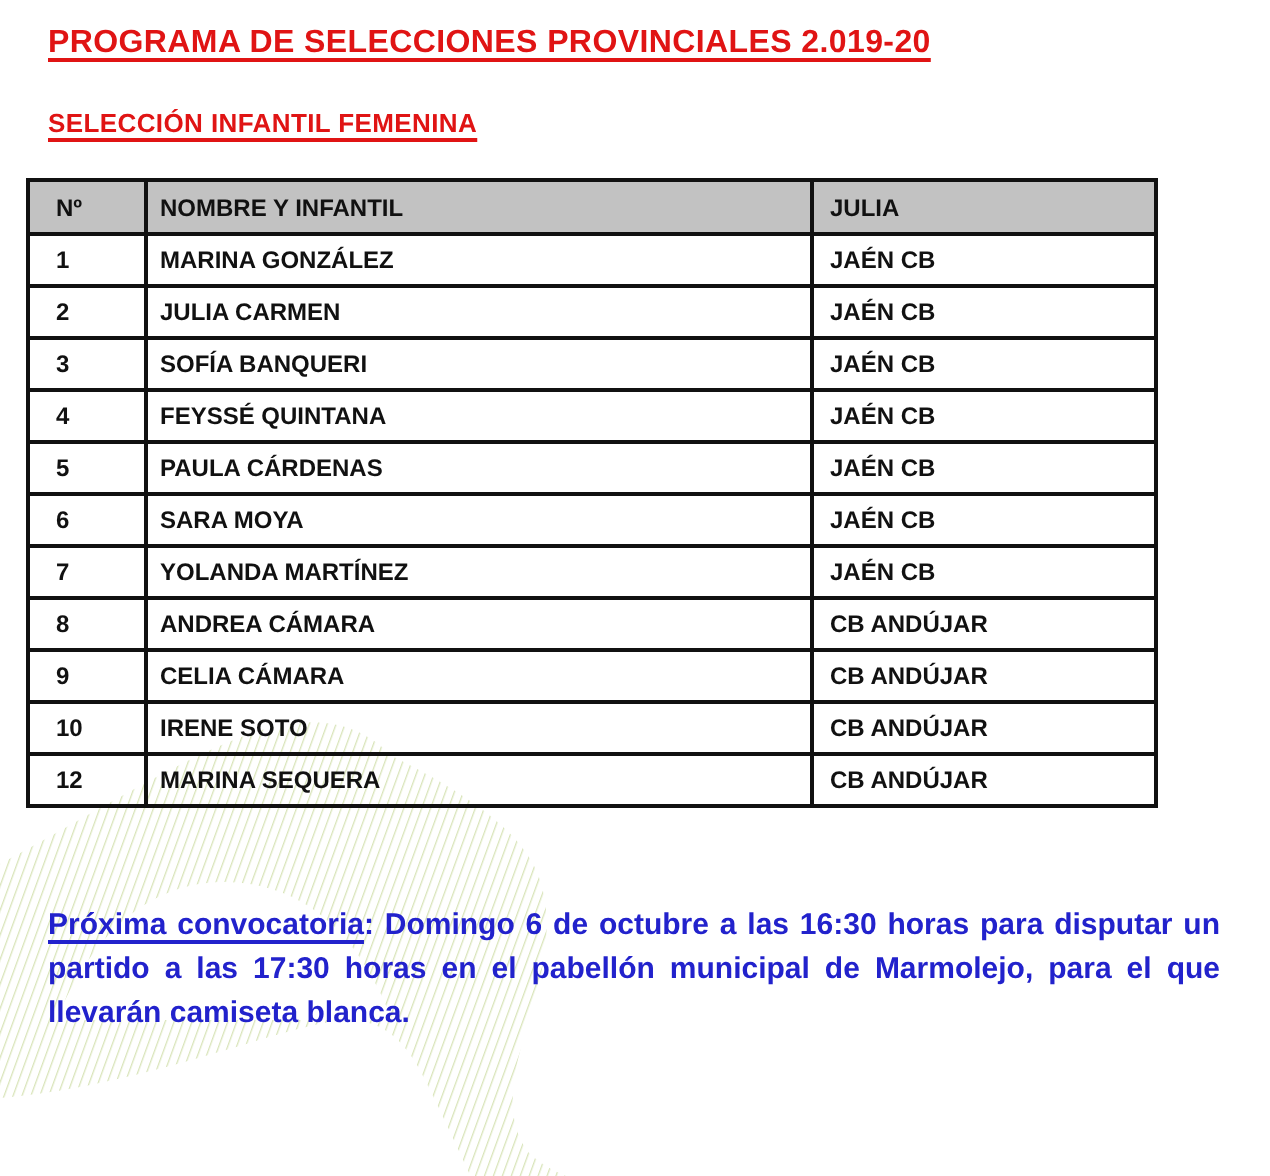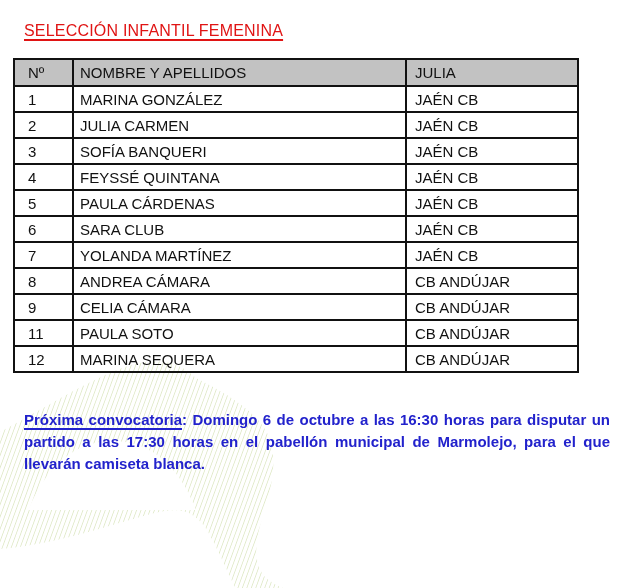--- a/index.html
+++ b/index.html
@@ -25,56 +25,56 @@
     font-size:16px;font-weight:bold;line-height:19px;
     color:var(--red);
     text-decoration:underline;
     text-decoration-thickness:2px;
     text-underline-offset:3px;
     letter-spacing:0.2px;
     white-space:nowrap;
   }
   h2.subtitle{
     margin:21px 0 0 24px;
-    font-size:16px;font-weight:normal;line-height:19px;
+    font-size:13px;font-weight:bold;line-height:19px;
     color:var(--red);
     text-decoration:underline;
     text-decoration-thickness:2px;
     text-underline-offset:3px;
     letter-spacing:0.2px;
     white-space:nowrap;
   }
 
   table.roster{
     border-collapse:collapse;
     margin:18px 0 0 13px;
     width:564px;
     table-layout:fixed;
   }
   table.roster th, table.roster td{
     border:2px solid var(--ink);
-    font-size:15px;font-weight:normal;color:var(--ink);
+    font-size:12px;font-weight:bold;color:var(--ink);
     white-space:nowrap;overflow:hidden;
     background:transparent;
   }
   table.roster th{
     background:var(--gray);
     height:23px;
     text-align:left;vertical-align:middle;
   }
   table.roster td{
     height:22px;
     vertical-align:middle;
   }
   .c-num{padding-left:13px;}
   .c-name{padding-left:6px;}
   .c-club{padding-left:8px;}
 
   p.note{
-    margin:36px 0 0 24px;
+    margin:48px 0 0 24px;
     width:586px;
     font-size:15px;font-weight:bold;line-height:22px;
     color:var(--blue);
     text-align:justify;
   }
   p.note .note-label{
     text-decoration:underline;
     text-decoration-thickness:2px;
     text-underline-offset:3px;
   }
@@ -88,33 +88,34 @@
       <line x1="0" y1="0" x2="0" y2="4.2" stroke-width="1.3"></line>
     </pattern>
   </defs>
   <path fill="url(#hatch)" d="M 0,432 C 45,408 85,382 122,368 C 155,356 178,360 196,378 C 230,395 262,415 270,440 C 278,465 270,492 263,515 C 256,538 252,560 264,576 C 274,586 288,590 300,594 L 0,594 Z"></path>
   <path fill="#ffffff" d="M 28,510 C 50,458 82,441 112,441 C 144,441 176,458 196,510 Z"></path>
   <path fill="#ffffff" d="M 0,549 C 70,543 130,517 165,511 C 188,507 202,517 214,543 C 222,559 230,577 238,594 L 0,594 Z"></path>
 </svg>
 
 <div class="content">
 
+  <h1 class="title">PROGRAMA DE SELECCIONES PROVINCIALES 2.019-20</h1>
 
   <h2 class="subtitle">SELECCIÓN INFANTIL FEMENINA</h2>
 
   <table class="roster">
     <colgroup>
       <col style="width:59px">
       <col style="width:333px">
       <col style="width:172px">
     </colgroup>
     <thead>
       <tr>
         <th class="c-num">Nº</th>
-        <th class="c-name">NOMBRE Y APELLIDOS</th>
+        <th class="c-name">NOMBRE Y INFANTIL</th>
         <th class="c-club">JULIA</th>
       </tr>
     </thead>
     <tbody>
         <tr>
           <td class="c-num">1</td>
           <td class="c-name">MARINA GONZÁLEZ</td>
           <td class="c-club">JAÉN CB</td>
         </tr>
         <tr>
@@ -132,41 +133,41 @@
           <td class="c-name">FEYSSÉ QUINTANA</td>
           <td class="c-club">JAÉN CB</td>
         </tr>
         <tr>
           <td class="c-num">5</td>
           <td class="c-name">PAULA CÁRDENAS</td>
           <td class="c-club">JAÉN CB</td>
         </tr>
         <tr>
           <td class="c-num">6</td>
-          <td class="c-name">SARA CLUB</td>
+          <td class="c-name">SARA MOYA</td>
           <td class="c-club">JAÉN CB</td>
         </tr>
         <tr>
           <td class="c-num">7</td>
           <td class="c-name">YOLANDA MARTÍNEZ</td>
           <td class="c-club">JAÉN CB</td>
         </tr>
         <tr>
           <td class="c-num">8</td>
           <td class="c-name">ANDREA CÁMARA</td>
           <td class="c-club">CB ANDÚJAR</td>
         </tr>
         <tr>
           <td class="c-num">9</td>
           <td class="c-name">CELIA CÁMARA</td>
           <td class="c-club">CB ANDÚJAR</td>
         </tr>
         <tr>
-          <td class="c-num">11</td>
-          <td class="c-name">PAULA SOTO</td>
+          <td class="c-num">10</td>
+          <td class="c-name">IRENE SOTO</td>
           <td class="c-club">CB ANDÚJAR</td>
         </tr>
         <tr>
           <td class="c-num">12</td>
           <td class="c-name">MARINA SEQUERA</td>
           <td class="c-club">CB ANDÚJAR</td>
         </tr>
       </tbody>
   </table>
 

